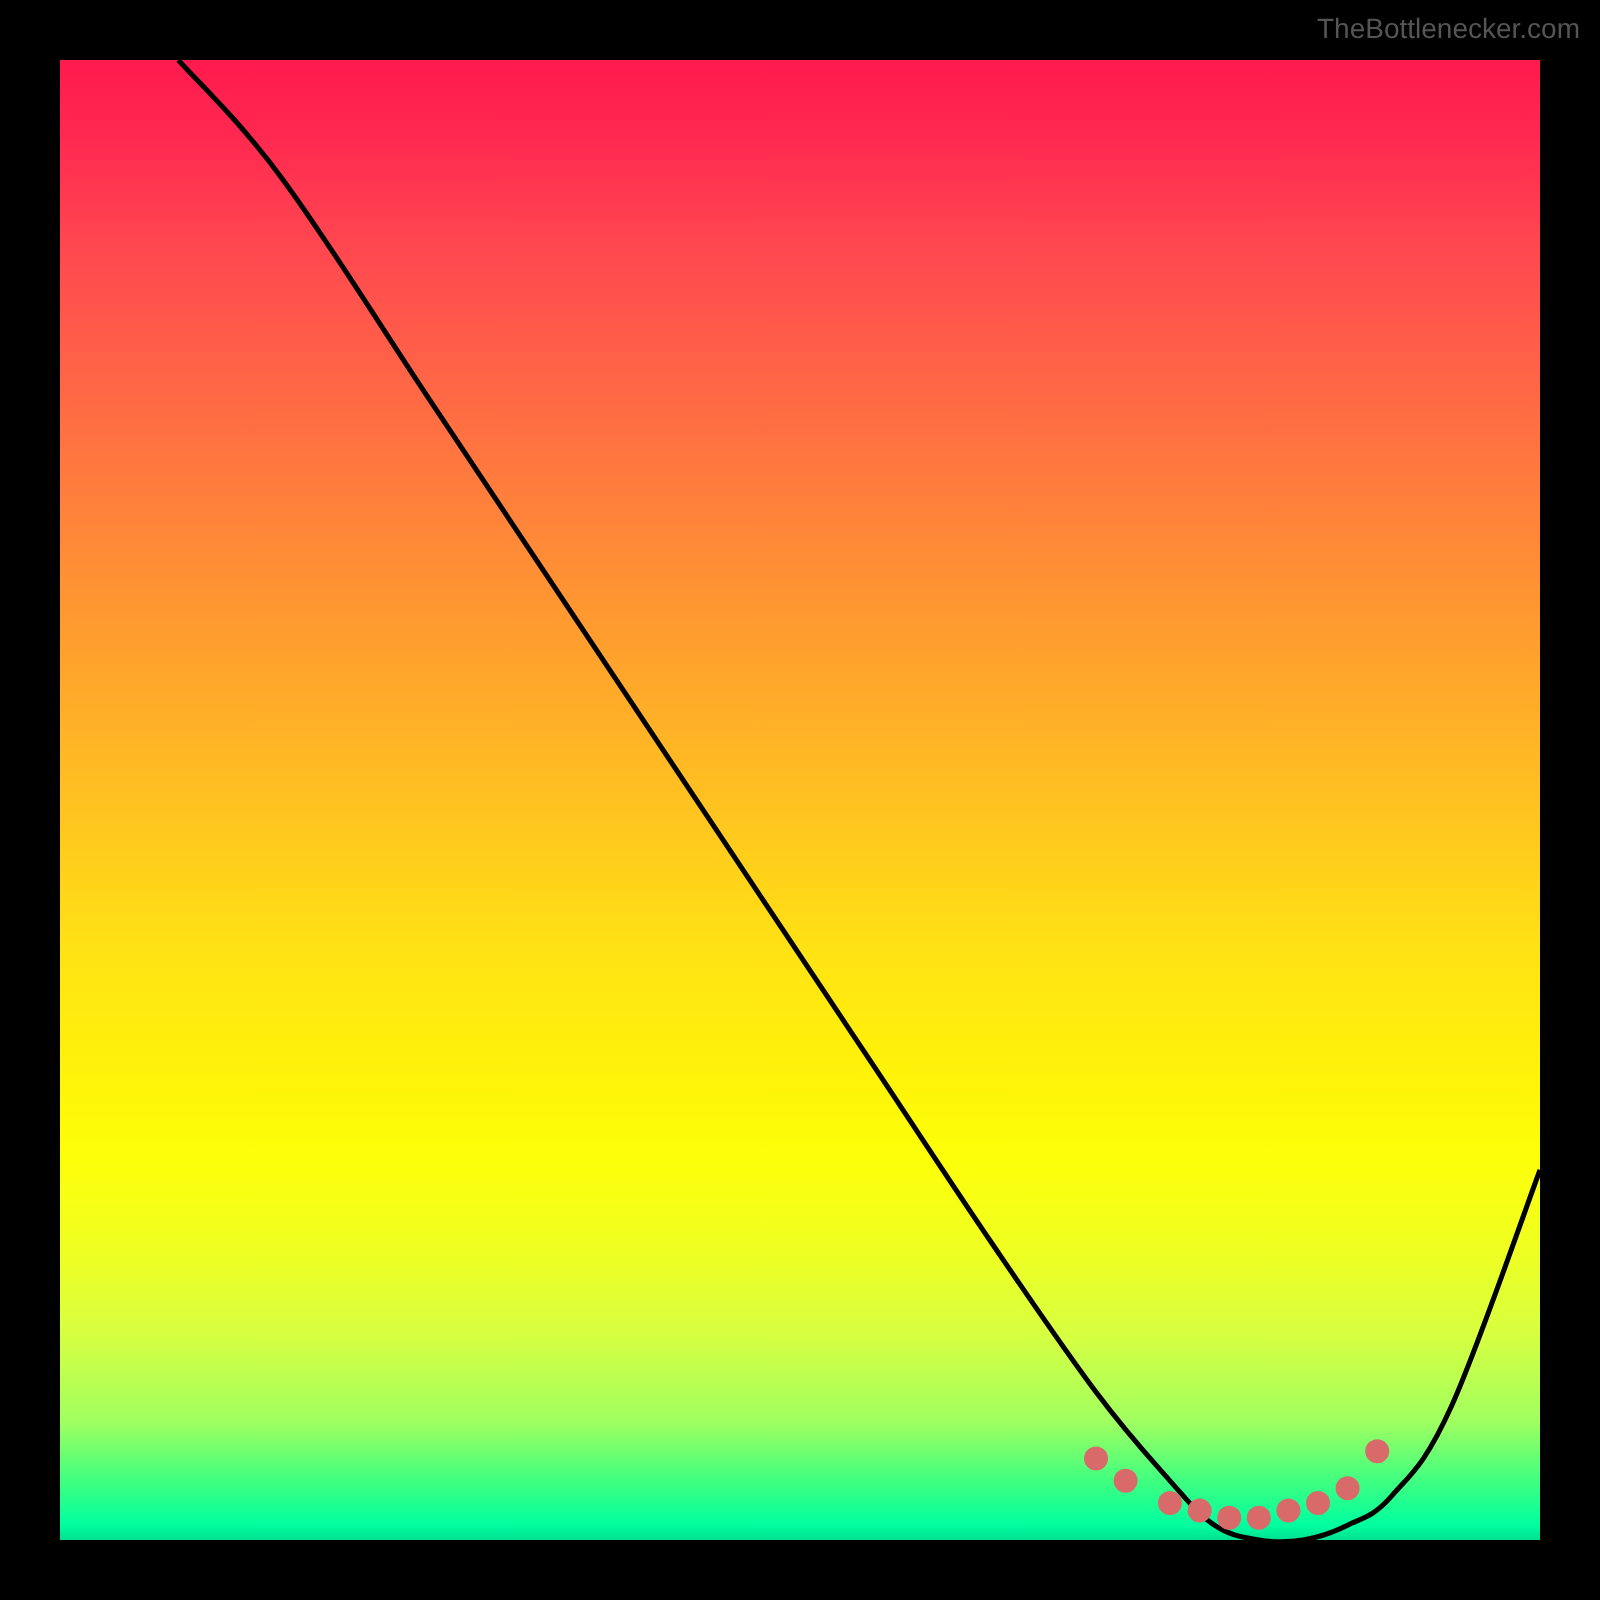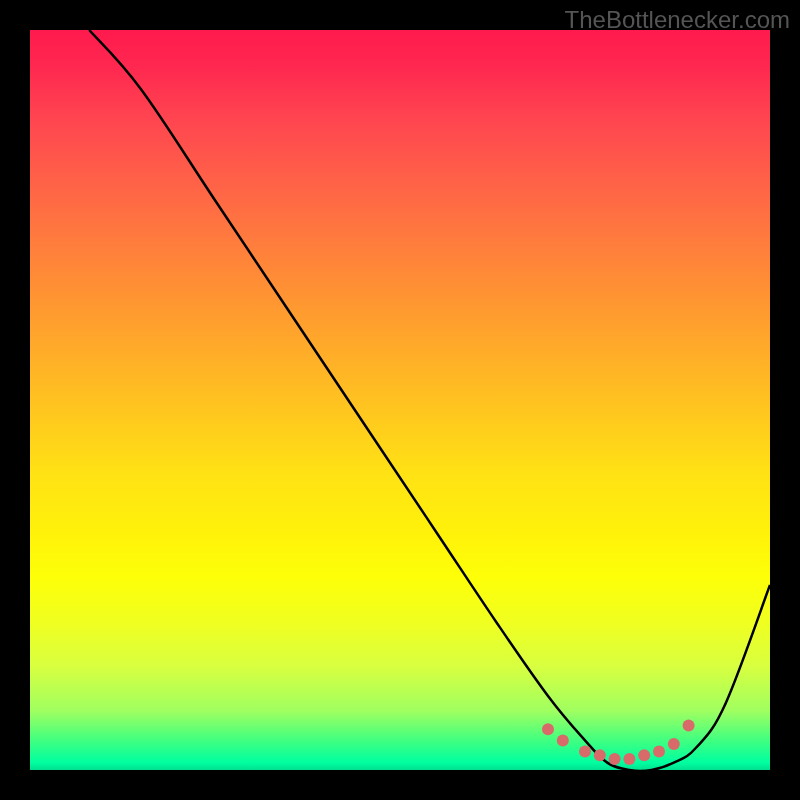--- a/index.html
+++ b/index.html
@@ -12,21 +12,21 @@
       height: 800px;
       background: #000;
       position: relative;
       font-family: Arial, sans-serif;
     }
     .watermark {
       position: absolute;
       top: 6px;
       right: 10px;
       color: #555;
-      font-size: 24px;
+      font-size: 14px;
       font-weight: 500;
       z-index: 10;
     }
     .chart-container {
       position: absolute;
       top: 30px;
       left: 30px;
       width: 740px;
       height: 740px;
       background: linear-gradient(to bottom,

